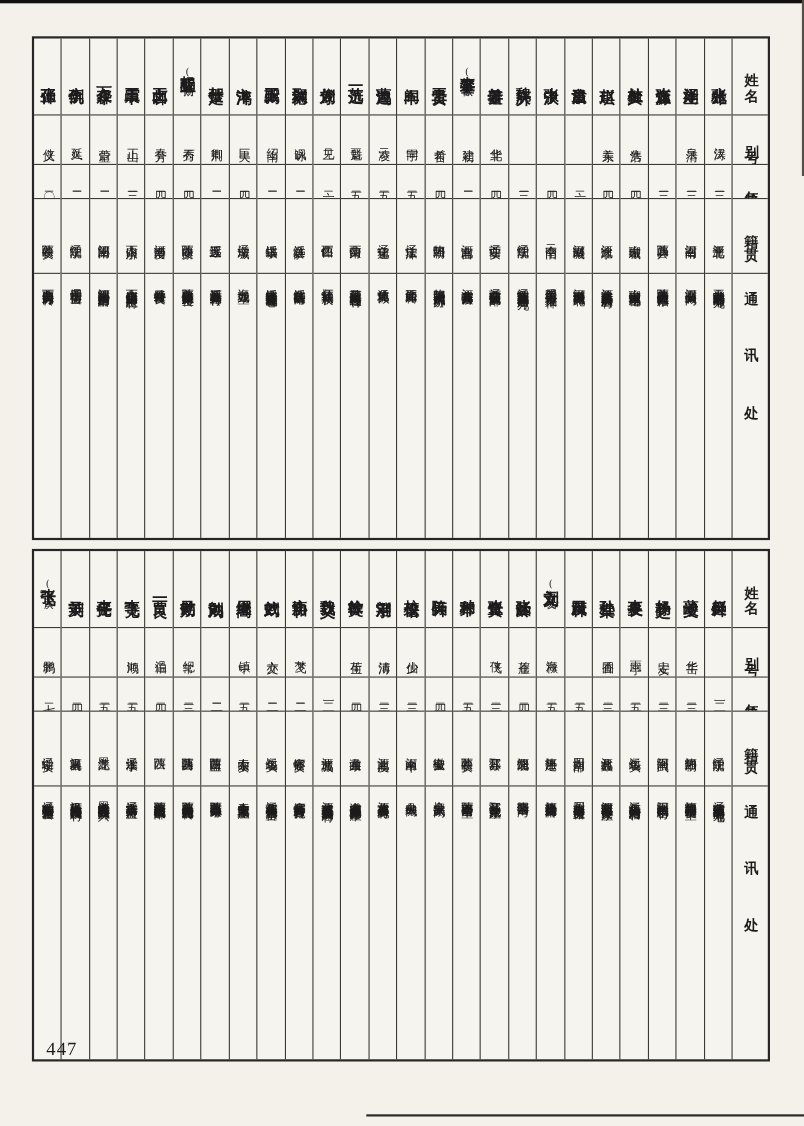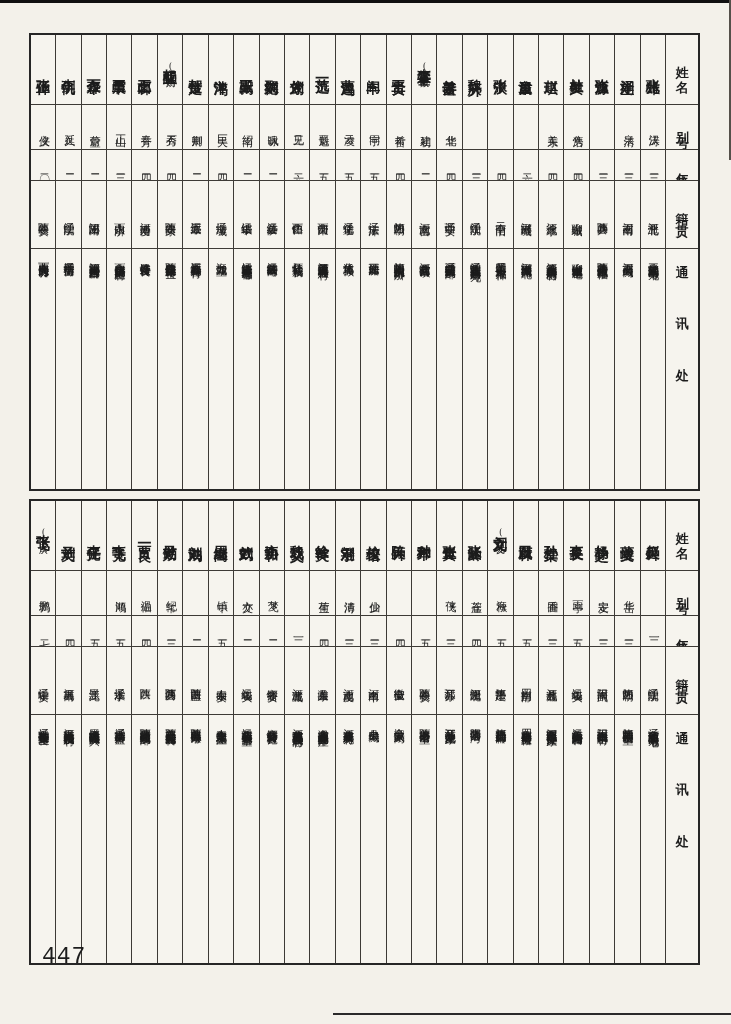--- a/index.html
+++ b/index.html
@@ -53,22 +53,22 @@
 
   .hl { font-size:13px; font-weight:bold; }
   .hl-name    { letter-spacing:14px; }
   .hl-hao     { letter-spacing:6px; }
   .hl-age     { letter-spacing:2px; }
   .hl-origin  { letter-spacing:12px; }
   .hl-address { letter-spacing:52px; }
 
   .page-number {
     position:absolute; left:42px; top:944px;
-    font-size:23px; letter-spacing:1px;
-    font-family:Liberation Mono, monospace;
+    font-size:17px; letter-spacing:1px;
+    font-family:Liberation Serif, serif;
   }
 </style>
 </head>
 <body>
 
 <div class="page">
   <div class="scan-edge-top"></div>
   <div class="scan-edge-bottom"></div>
   <div class="scan-edge-right"></div>
 

